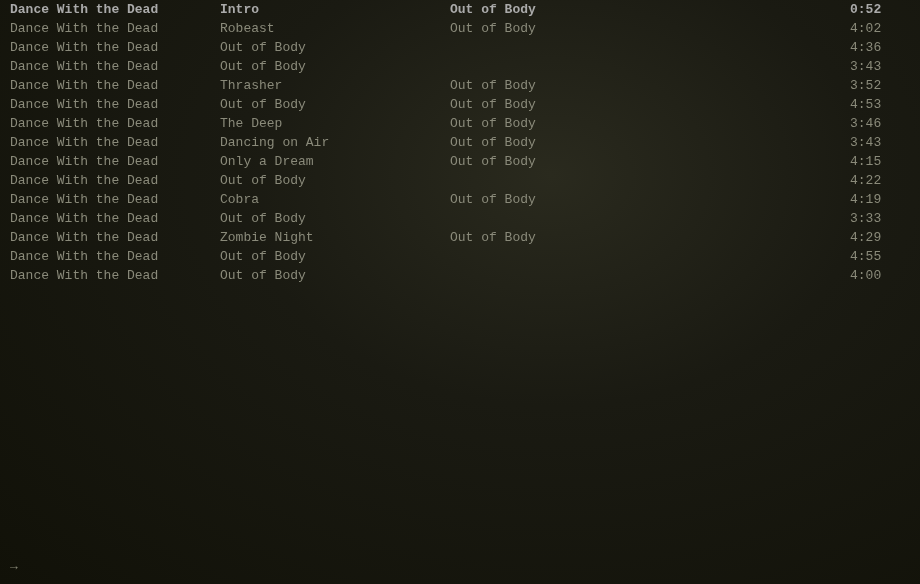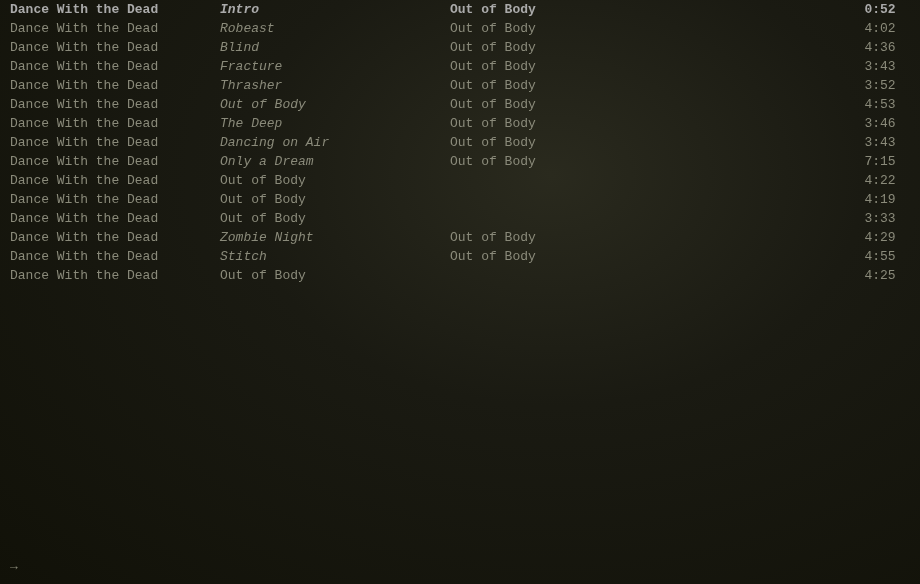--- a/index.html
+++ b/index.html
@@ -43,34 +43,33 @@
       white-space: nowrap;
       overflow: hidden;
     }
 
     .col-title {
       width: 230px;
       flex-shrink: 0;
       white-space: nowrap;
       overflow: hidden;
       padding-left: 10px;
-      font-style: italic;
     }
 
     .col-album {
       flex: 1;
       white-space: nowrap;
       overflow: hidden;
       padding-left: 10px;
     }
 
     .col-duration {
       width: 60px;
       flex-shrink: 0;
-      text-align: center;
+      text-align: left;
     }
 
     .arrow-indicator {
       position: absolute;
       bottom: 10px;
       left: 10px;
       color: #888877;
       font-size: 13px;
     }
   </style>
@@ -85,27 +84,25 @@
       <div class="col-duration">0:52</div>
     </div>
     <div class="track-row">
       <div class="col-artist">Dance With the Dead</div>
       <div class="col-title">Robeast</div>
       <div class="col-album">Out of Body</div>
       <div class="col-duration">4:02</div>
     </div>
     <div class="track-row">
       <div class="col-artist">Dance With the Dead</div>
-      <div class="col-title">Blind</div>
       <div class="col-album">Out of Body</div>
       <div class="col-duration">4:36</div>
     </div>
     <div class="track-row">
       <div class="col-artist">Dance With the Dead</div>
-      <div class="col-title">Fracture</div>
       <div class="col-album">Out of Body</div>
       <div class="col-duration">3:43</div>
     </div>
     <div class="track-row">
       <div class="col-artist">Dance With the Dead</div>
       <div class="col-title">Thrasher</div>
       <div class="col-album">Out of Body</div>
       <div class="col-duration">3:52</div>
     </div>
     <div class="track-row">
@@ -123,49 +120,49 @@
     <div class="track-row">
       <div class="col-artist">Dance With the Dead</div>
       <div class="col-title">Dancing on Air</div>
       <div class="col-album">Out of Body</div>
       <div class="col-duration">3:43</div>
     </div>
     <div class="track-row">
       <div class="col-artist">Dance With the Dead</div>
       <div class="col-title">Only a Dream</div>
       <div class="col-album">Out of Body</div>
-      <div class="col-duration">7:15</div>
+      <div class="col-duration">4:15</div>
     </div>
     <div class="track-row">
       <div class="col-artist">Dance With the Dead</div>
       <div class="col-album">Out of Body</div>
       <div class="col-duration">4:22</div>
     </div>
     <div class="track-row">
       <div class="col-artist">Dance With the Dead</div>
+      <div class="col-title">Cobra</div>
       <div class="col-album">Out of Body</div>
       <div class="col-duration">4:19</div>
     </div>
     <div class="track-row">
       <div class="col-artist">Dance With the Dead</div>
       <div class="col-album">Out of Body</div>
       <div class="col-duration">3:33</div>
     </div>
     <div class="track-row">
       <div class="col-artist">Dance With the Dead</div>
       <div class="col-title">Zombie Night</div>
       <div class="col-album">Out of Body</div>
       <div class="col-duration">4:29</div>
     </div>
     <div class="track-row">
       <div class="col-artist">Dance With the Dead</div>
-      <div class="col-title">Stitch</div>
       <div class="col-album">Out of Body</div>
       <div class="col-duration">4:55</div>
     </div>
     <div class="track-row">
       <div class="col-artist">Dance With the Dead</div>
       <div class="col-album">Out of Body</div>
-      <div class="col-duration">4:25</div>
+      <div class="col-duration">4:00</div>
     </div>
   </div>
 
 <div class="arrow-indicator">→</div>
 
 </body></html>

